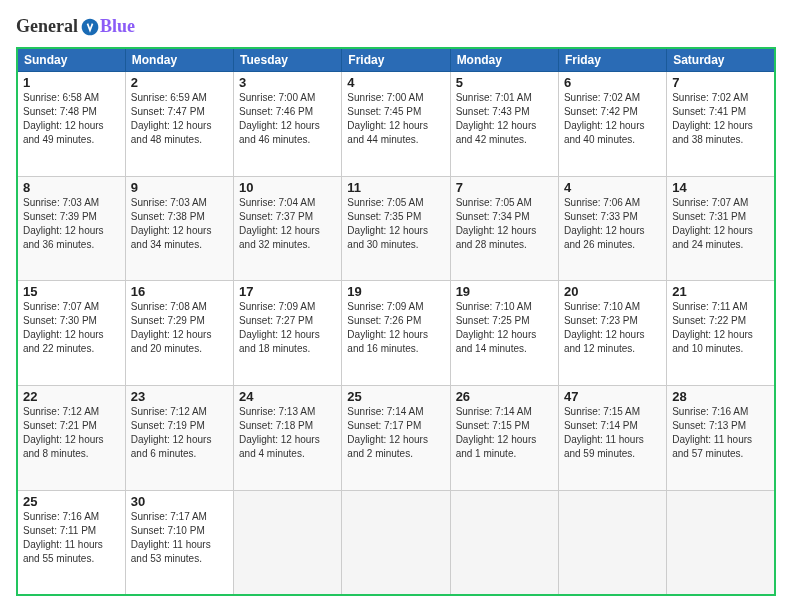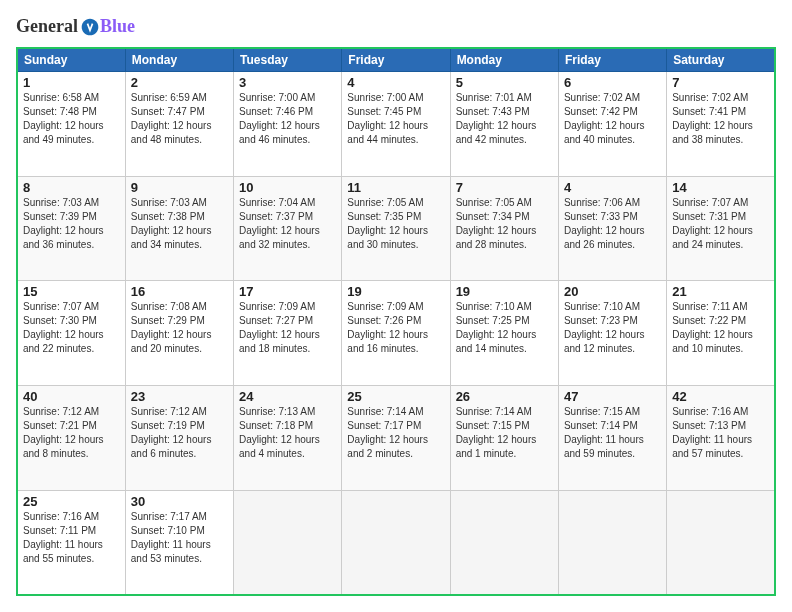--- a/index.html
+++ b/index.html
@@ -218,21 +218,21 @@
             <span class="day-num">20</span>
             <div class="day-info">Sunrise: 7:10 AM<br>Sunset: 7:23 PM<br>Daylight: 12 hours and 12 minutes.</div>
           </td>
           <td>
             <span class="day-num">21</span>
             <div class="day-info">Sunrise: 7:11 AM<br>Sunset: 7:22 PM<br>Daylight: 12 hours and 10 minutes.</div>
           </td>
         </tr>
         <tr>
           <td>
-            <span class="day-num">40</span>
+            <span class="day-num">22</span>
             <div class="day-info">Sunrise: 7:12 AM<br>Sunset: 7:21 PM<br>Daylight: 12 hours and 8 minutes.</div>
           </td>
           <td>
             <span class="day-num">23</span>
             <div class="day-info">Sunrise: 7:12 AM<br>Sunset: 7:19 PM<br>Daylight: 12 hours and 6 minutes.</div>
           </td>
           <td>
             <span class="day-num">24</span>
             <div class="day-info">Sunrise: 7:13 AM<br>Sunset: 7:18 PM<br>Daylight: 12 hours and 4 minutes.</div>
           </td>
@@ -242,21 +242,21 @@
           </td>
           <td>
             <span class="day-num">26</span>
             <div class="day-info">Sunrise: 7:14 AM<br>Sunset: 7:15 PM<br>Daylight: 12 hours and 1 minute.</div>
           </td>
           <td>
             <span class="day-num">47</span>
             <div class="day-info">Sunrise: 7:15 AM<br>Sunset: 7:14 PM<br>Daylight: 11 hours and 59 minutes.</div>
           </td>
           <td>
-            <span class="day-num">42</span>
+            <span class="day-num">28</span>
             <div class="day-info">Sunrise: 7:16 AM<br>Sunset: 7:13 PM<br>Daylight: 11 hours and 57 minutes.</div>
           </td>
         </tr>
         <tr>
           <td>
             <span class="day-num">25</span>
             <div class="day-info">Sunrise: 7:16 AM<br>Sunset: 7:11 PM<br>Daylight: 11 hours and 55 minutes.</div>
           </td>
           <td>
             <span class="day-num">30</span>

